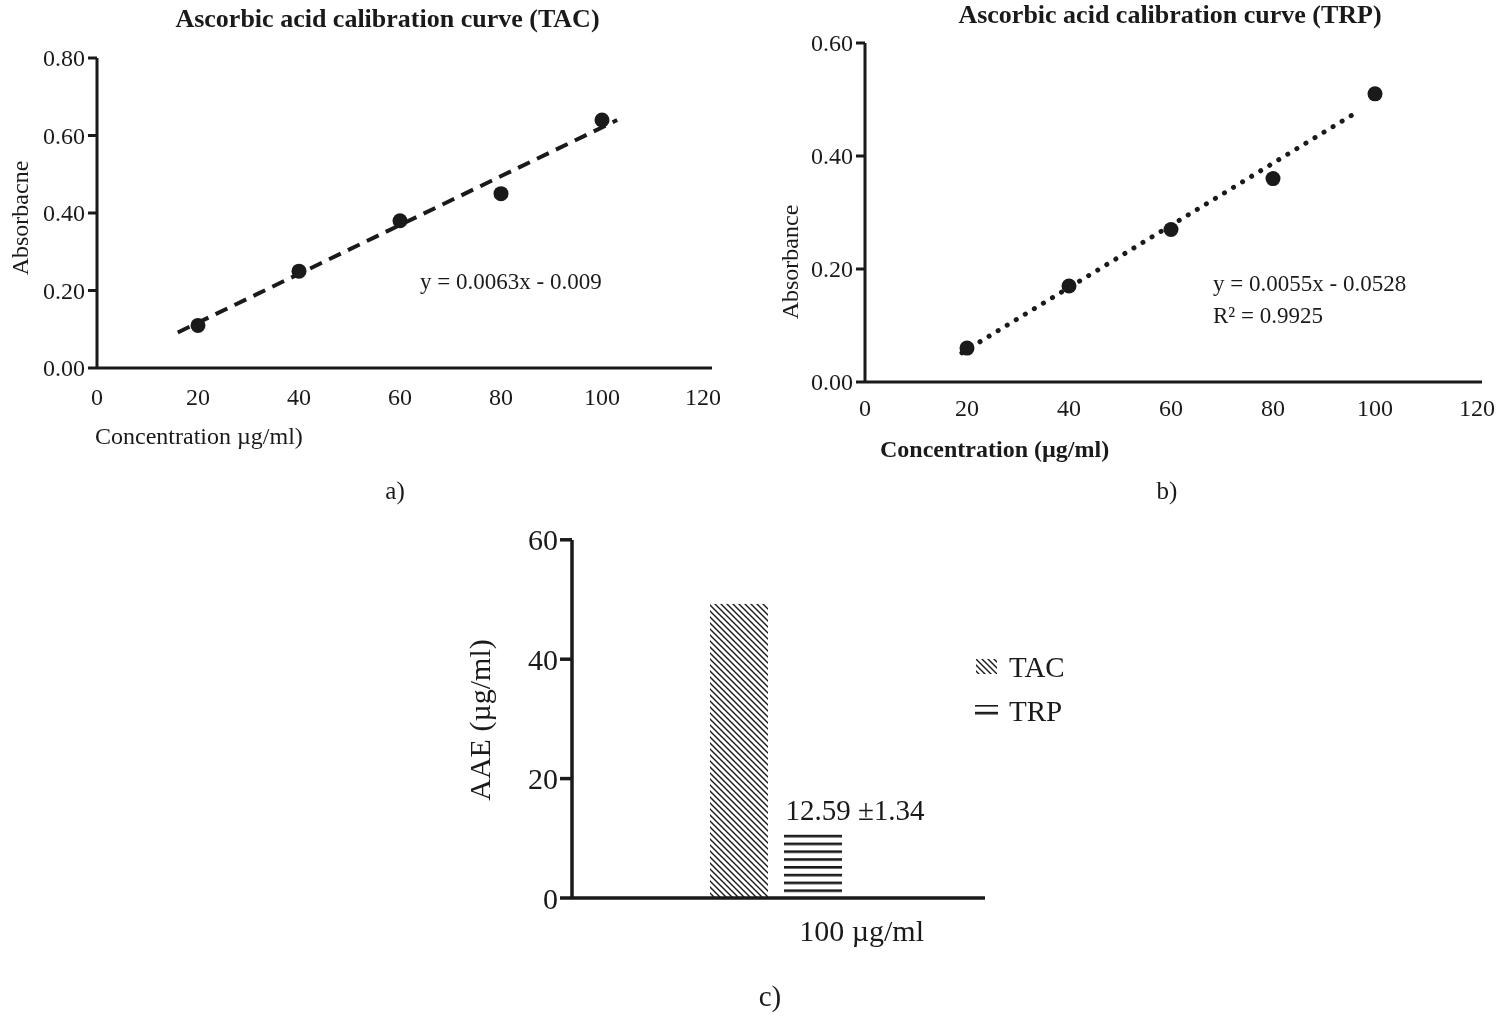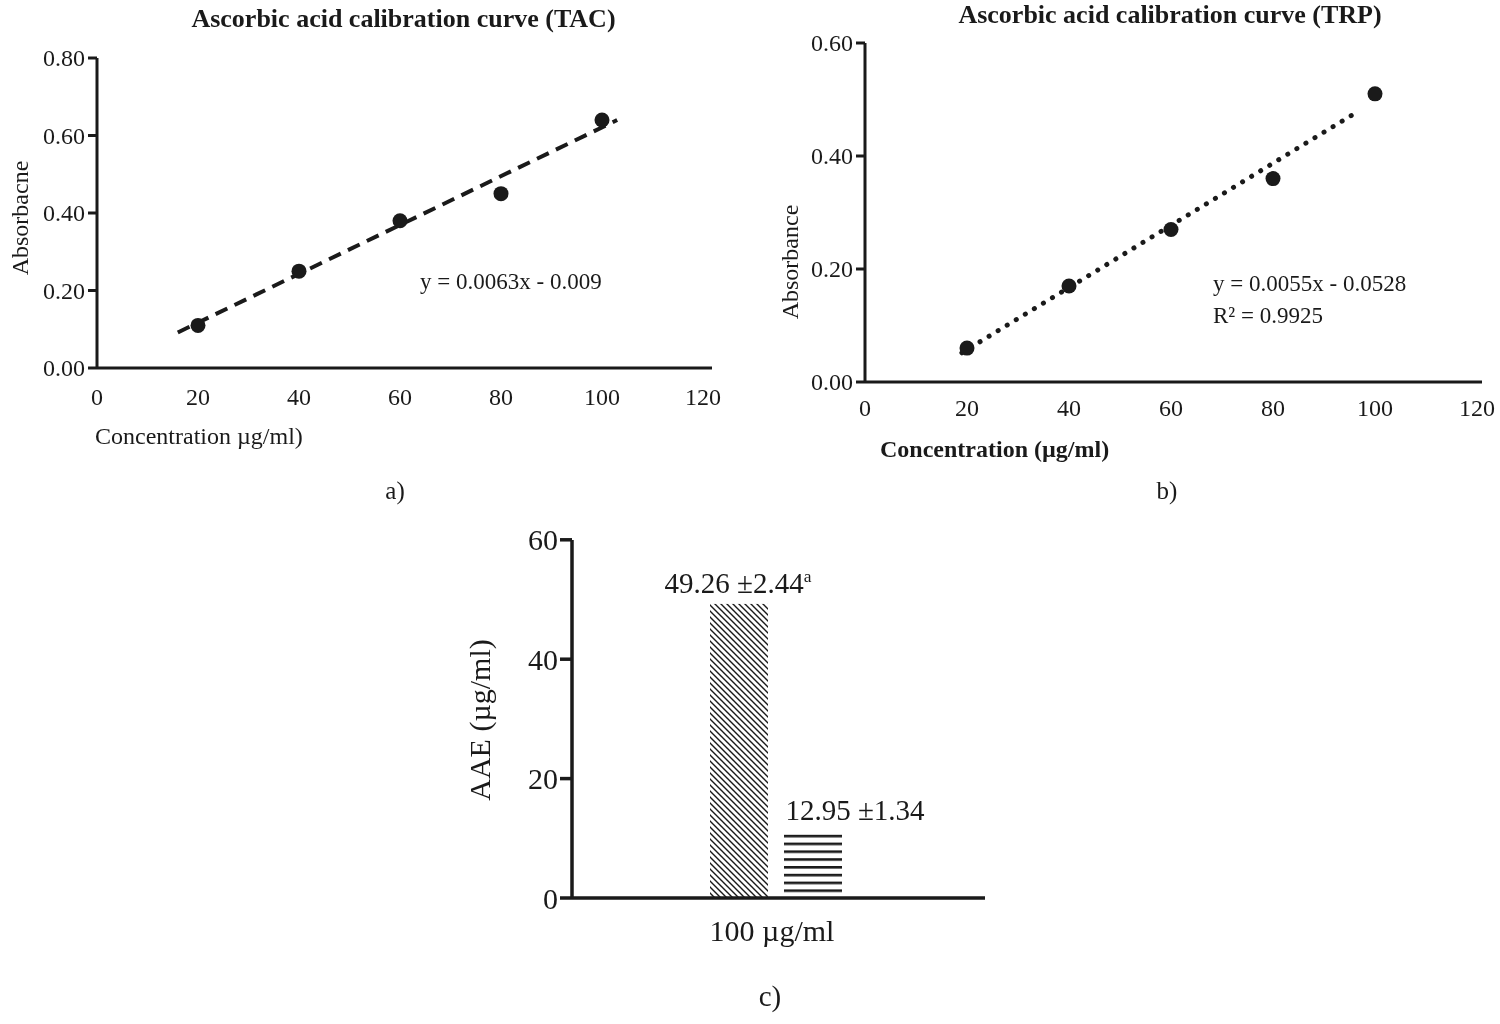--- a/index.html
+++ b/index.html
@@ -9,33 +9,33 @@
   }
   .abs { position:absolute; }
   .ctitle { font-weight:bold; font-size:26px; text-align:center; letter-spacing:0px; }
   .eq { font-size:23px; line-height:32px; text-align:left; white-space:nowrap; }
   .xlab { font-size:24px; text-align:left; }
   .vlab { font-size:24px; text-align:center; transform:rotate(-90deg); white-space:nowrap; }
   .sub { font-size:25px; text-align:center; }
   .sub-c { font-size:29px; }
   .barlabel { font-size:29px; text-align:center; white-space:nowrap; }
   .barlabel sup { font-size:0.6em; }
-  .cat { font-size:30px; text-align:center; }
+  .cat { font-size:30px; text-align:right; }
   .legend { display:flex; flex-direction:column; }
   .legend-row { display:flex; align-items:center; gap:10px; height:36px; margin-bottom:8px; }
   .legend-label { font-size:29px; }
   svg { position:absolute; overflow:visible; }
   svg text { fill:#1a1a1a; font-family:"Liberation Serif", serif; }
 </style>
 </head>
 <body>
 
 <div id="canvas">
 
-  <div class="abs ctitle" style="left:71px; top:4px; width:665px;">Ascorbic acid calibration curve (TAC)</div>
+  <div class="abs ctitle" style="left:55px; top:4px; width:665px;">Ascorbic acid calibration curve (TAC)</div>
 
   <div class="abs vlab" style="left:-80px; top:205px; width:200px; height:26px;">Absorbacne</div>
 
   <svg id="svg-a" style="left:0; top:0;" width="745" height="460">
       <path d="M97 58 V368 M97 368 H712" stroke="#1a1a1a" stroke-width="3" fill="none"></path>
       <line x1="88" y1="368" x2="97" y2="368" stroke="#1a1a1a" stroke-width="3"></line>
       <text x="85" y="368" text-anchor="end" dominant-baseline="central" font-size="24">0.00</text>
       <line x1="88" y1="290.5" x2="97" y2="290.5" stroke="#1a1a1a" stroke-width="3"></line>
       <text x="85" y="290.5" text-anchor="end" dominant-baseline="central" font-size="24">0.20</text>
       <line x1="88" y1="213" x2="97" y2="213" stroke="#1a1a1a" stroke-width="3"></line>
@@ -122,25 +122,36 @@
       <line x1="120" y1="263.6" x2="132" y2="263.6" stroke="#1a1a1a" stroke-width="3.5"></line>
       <text x="118" y="263.6" text-anchor="end" dominant-baseline="central" font-size="30">20</text>
       <line x1="120" y1="144.20000000000002" x2="132" y2="144.20000000000002" stroke="#1a1a1a" stroke-width="3.5"></line>
       <text x="118" y="144.20000000000002" text-anchor="end" dominant-baseline="central" font-size="30">40</text>
       <line x1="120" y1="24.80000000000001" x2="132" y2="24.80000000000001" stroke="#1a1a1a" stroke-width="3.5"></line>
       <text x="118" y="24.80000000000001" text-anchor="end" dominant-baseline="central" font-size="30">60</text>
       <rect x="270" y="88.9178" width="58" height="294.0822" fill="url(#patHatch)"></rect>
       <rect x="344" y="316.97180000000003" width="58" height="66.0282" fill="url(#patHLines)"></rect>
     </svg>
 
-  <div class="abs barlabel" style="left:610px; top:566px; width:256px;">
-    <span>49.26 ±2.44</span><sup>a</sup>
-  </div>
   <div class="abs barlabel" style="left:727px; top:793px; width:256px;">
-    <span>12.95 ±1.34</span><sup></sup>
+    <span>12.59 ±1.34</span><sup></sup>
   </div>
 
   <div class="abs cat" style="left:620px; top:914px; width:304px;">100 µg/ml</div>
 
+  <div class="abs legend" style="left:975px; top:649px;">
+    <div class="legend-row">
+      <svg width="24" height="18" style="position:static;">
+        <rect x="1" y="1" width="21" height="15" fill="url(#patHatch)"></rect>
+      </svg>
+      <span class="legend-label">TAC</span>
+    </div>
+    <div class="legend-row">
+      <svg width="24" height="14" style="position:static;">
+        <rect x="0" y="1" width="23" height="12" fill="url(#patHLines)"></rect>
+      </svg>
+      <span class="legend-label">TRP</span>
+    </div>
+  </div>
 
   <div class="abs sub sub-c" style="left:715px; top:980px; width:110px;">c)</div>
 
 </div>
 
 </body></html>

